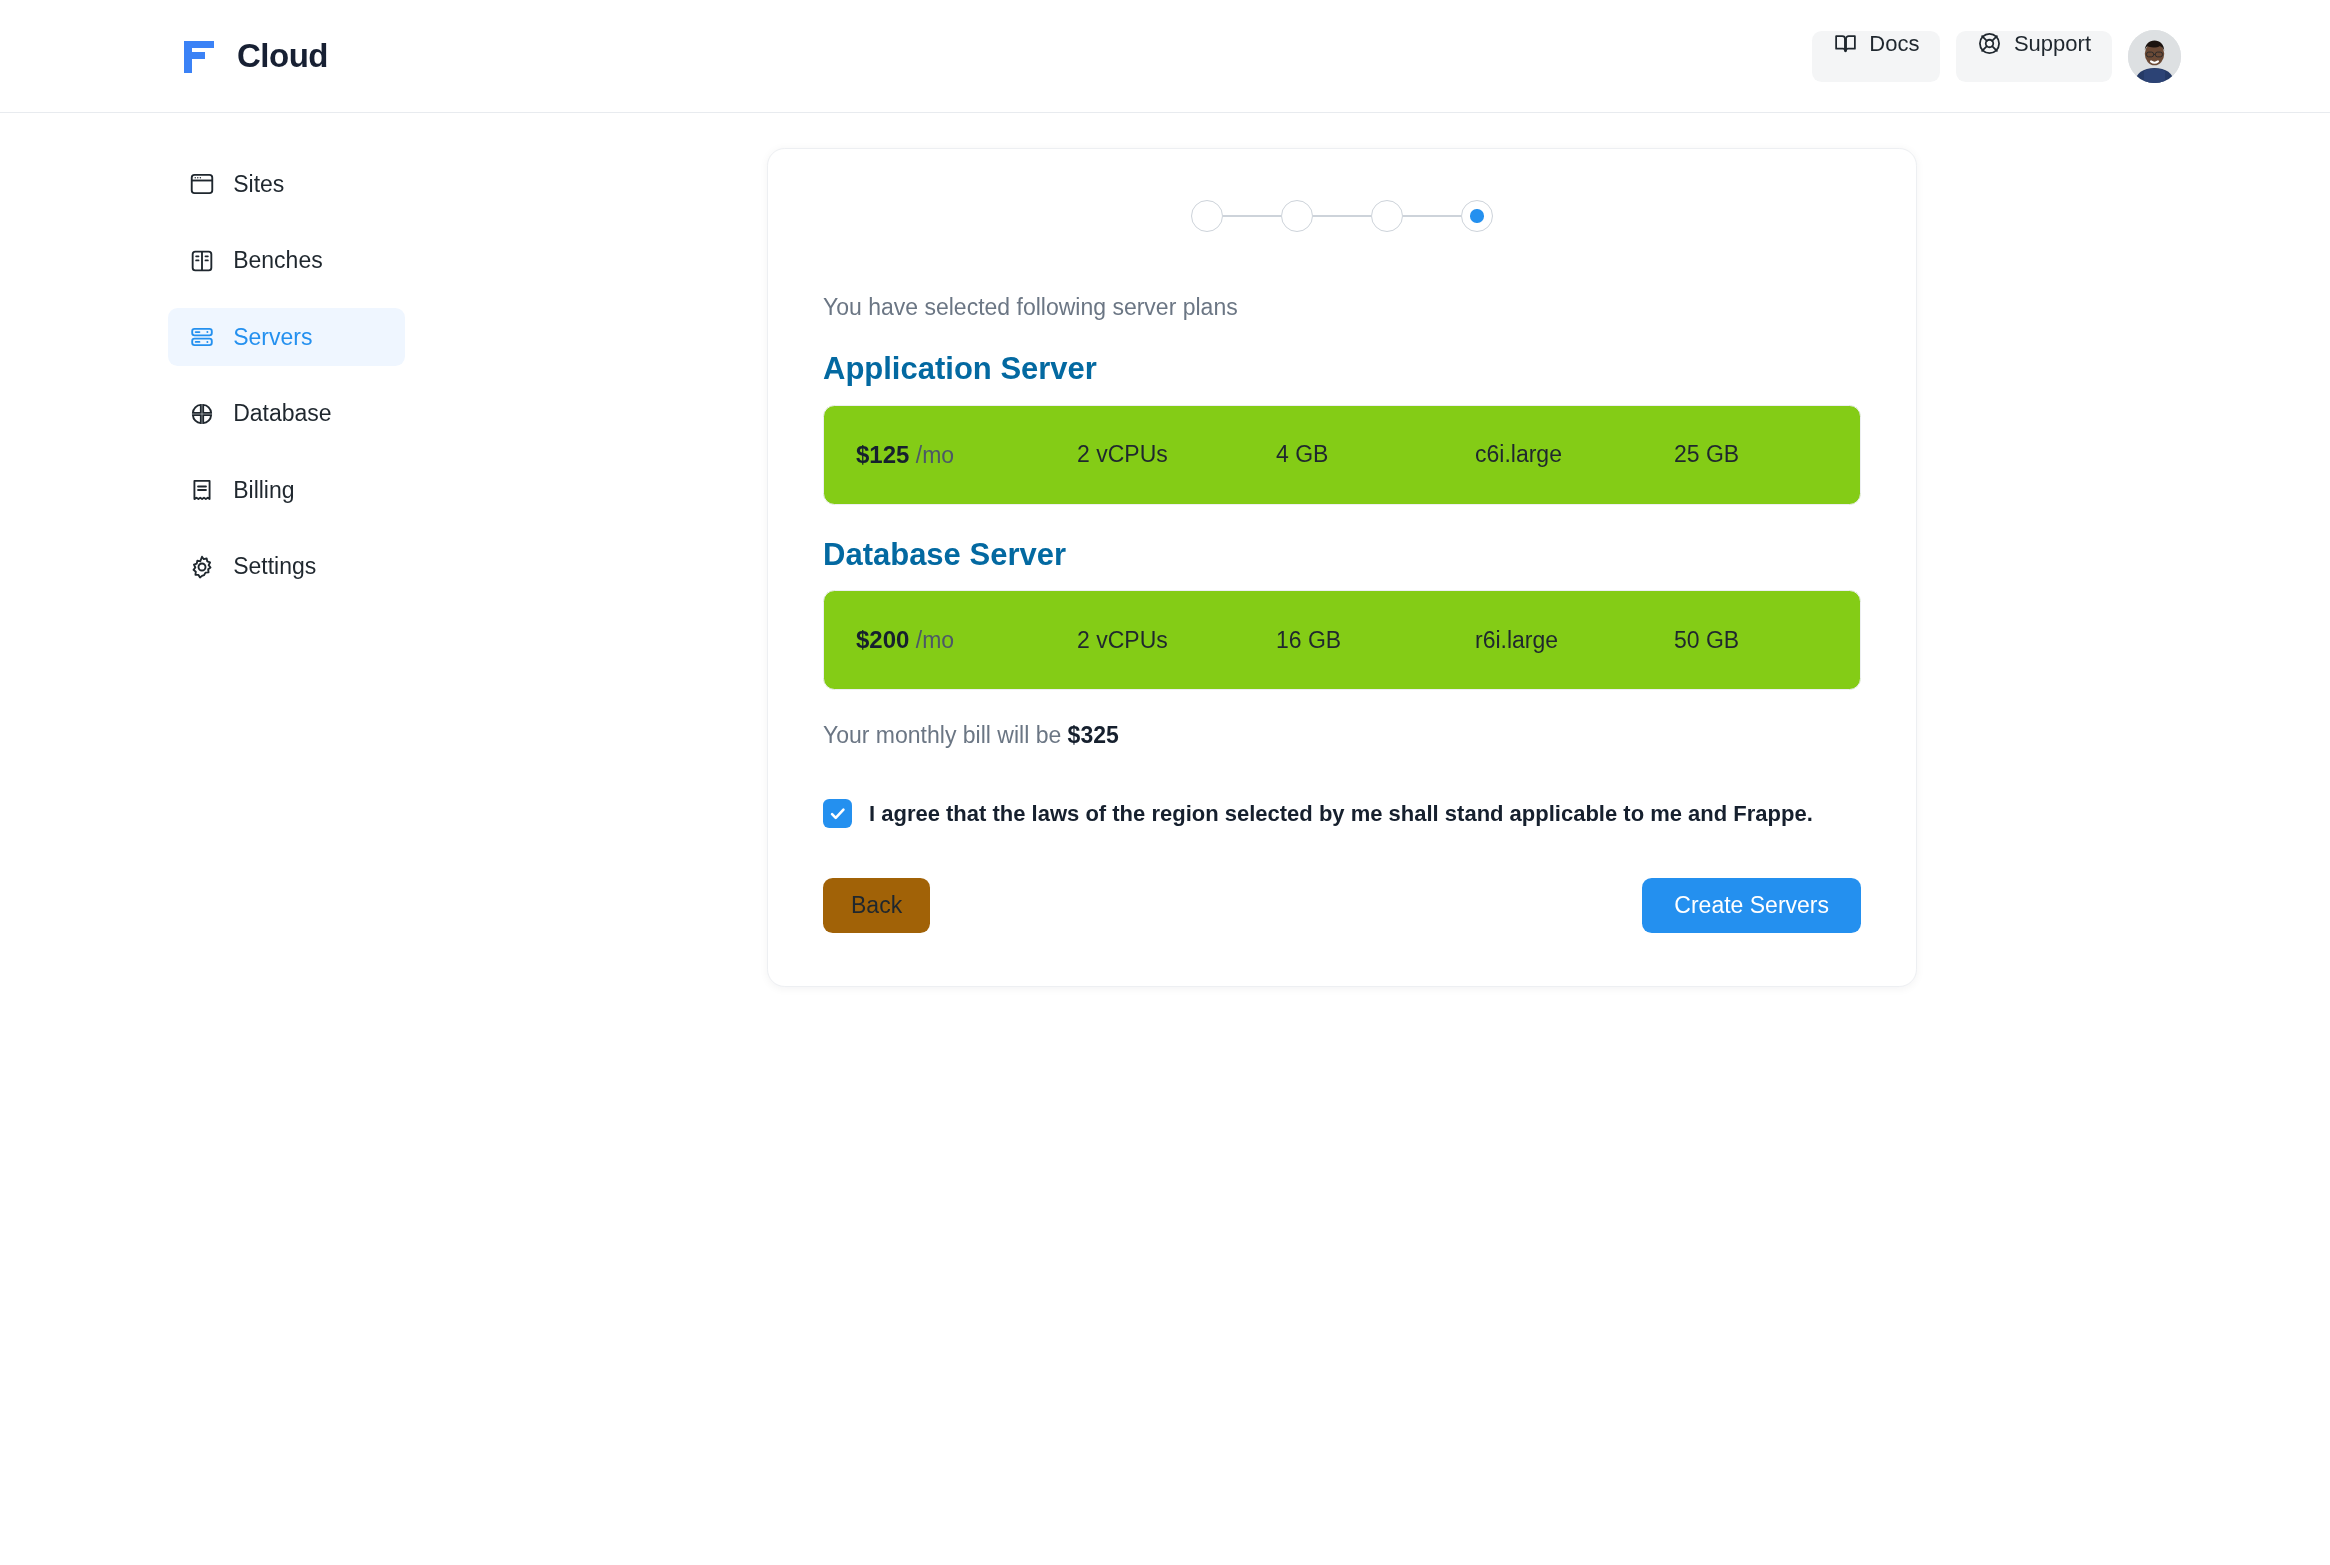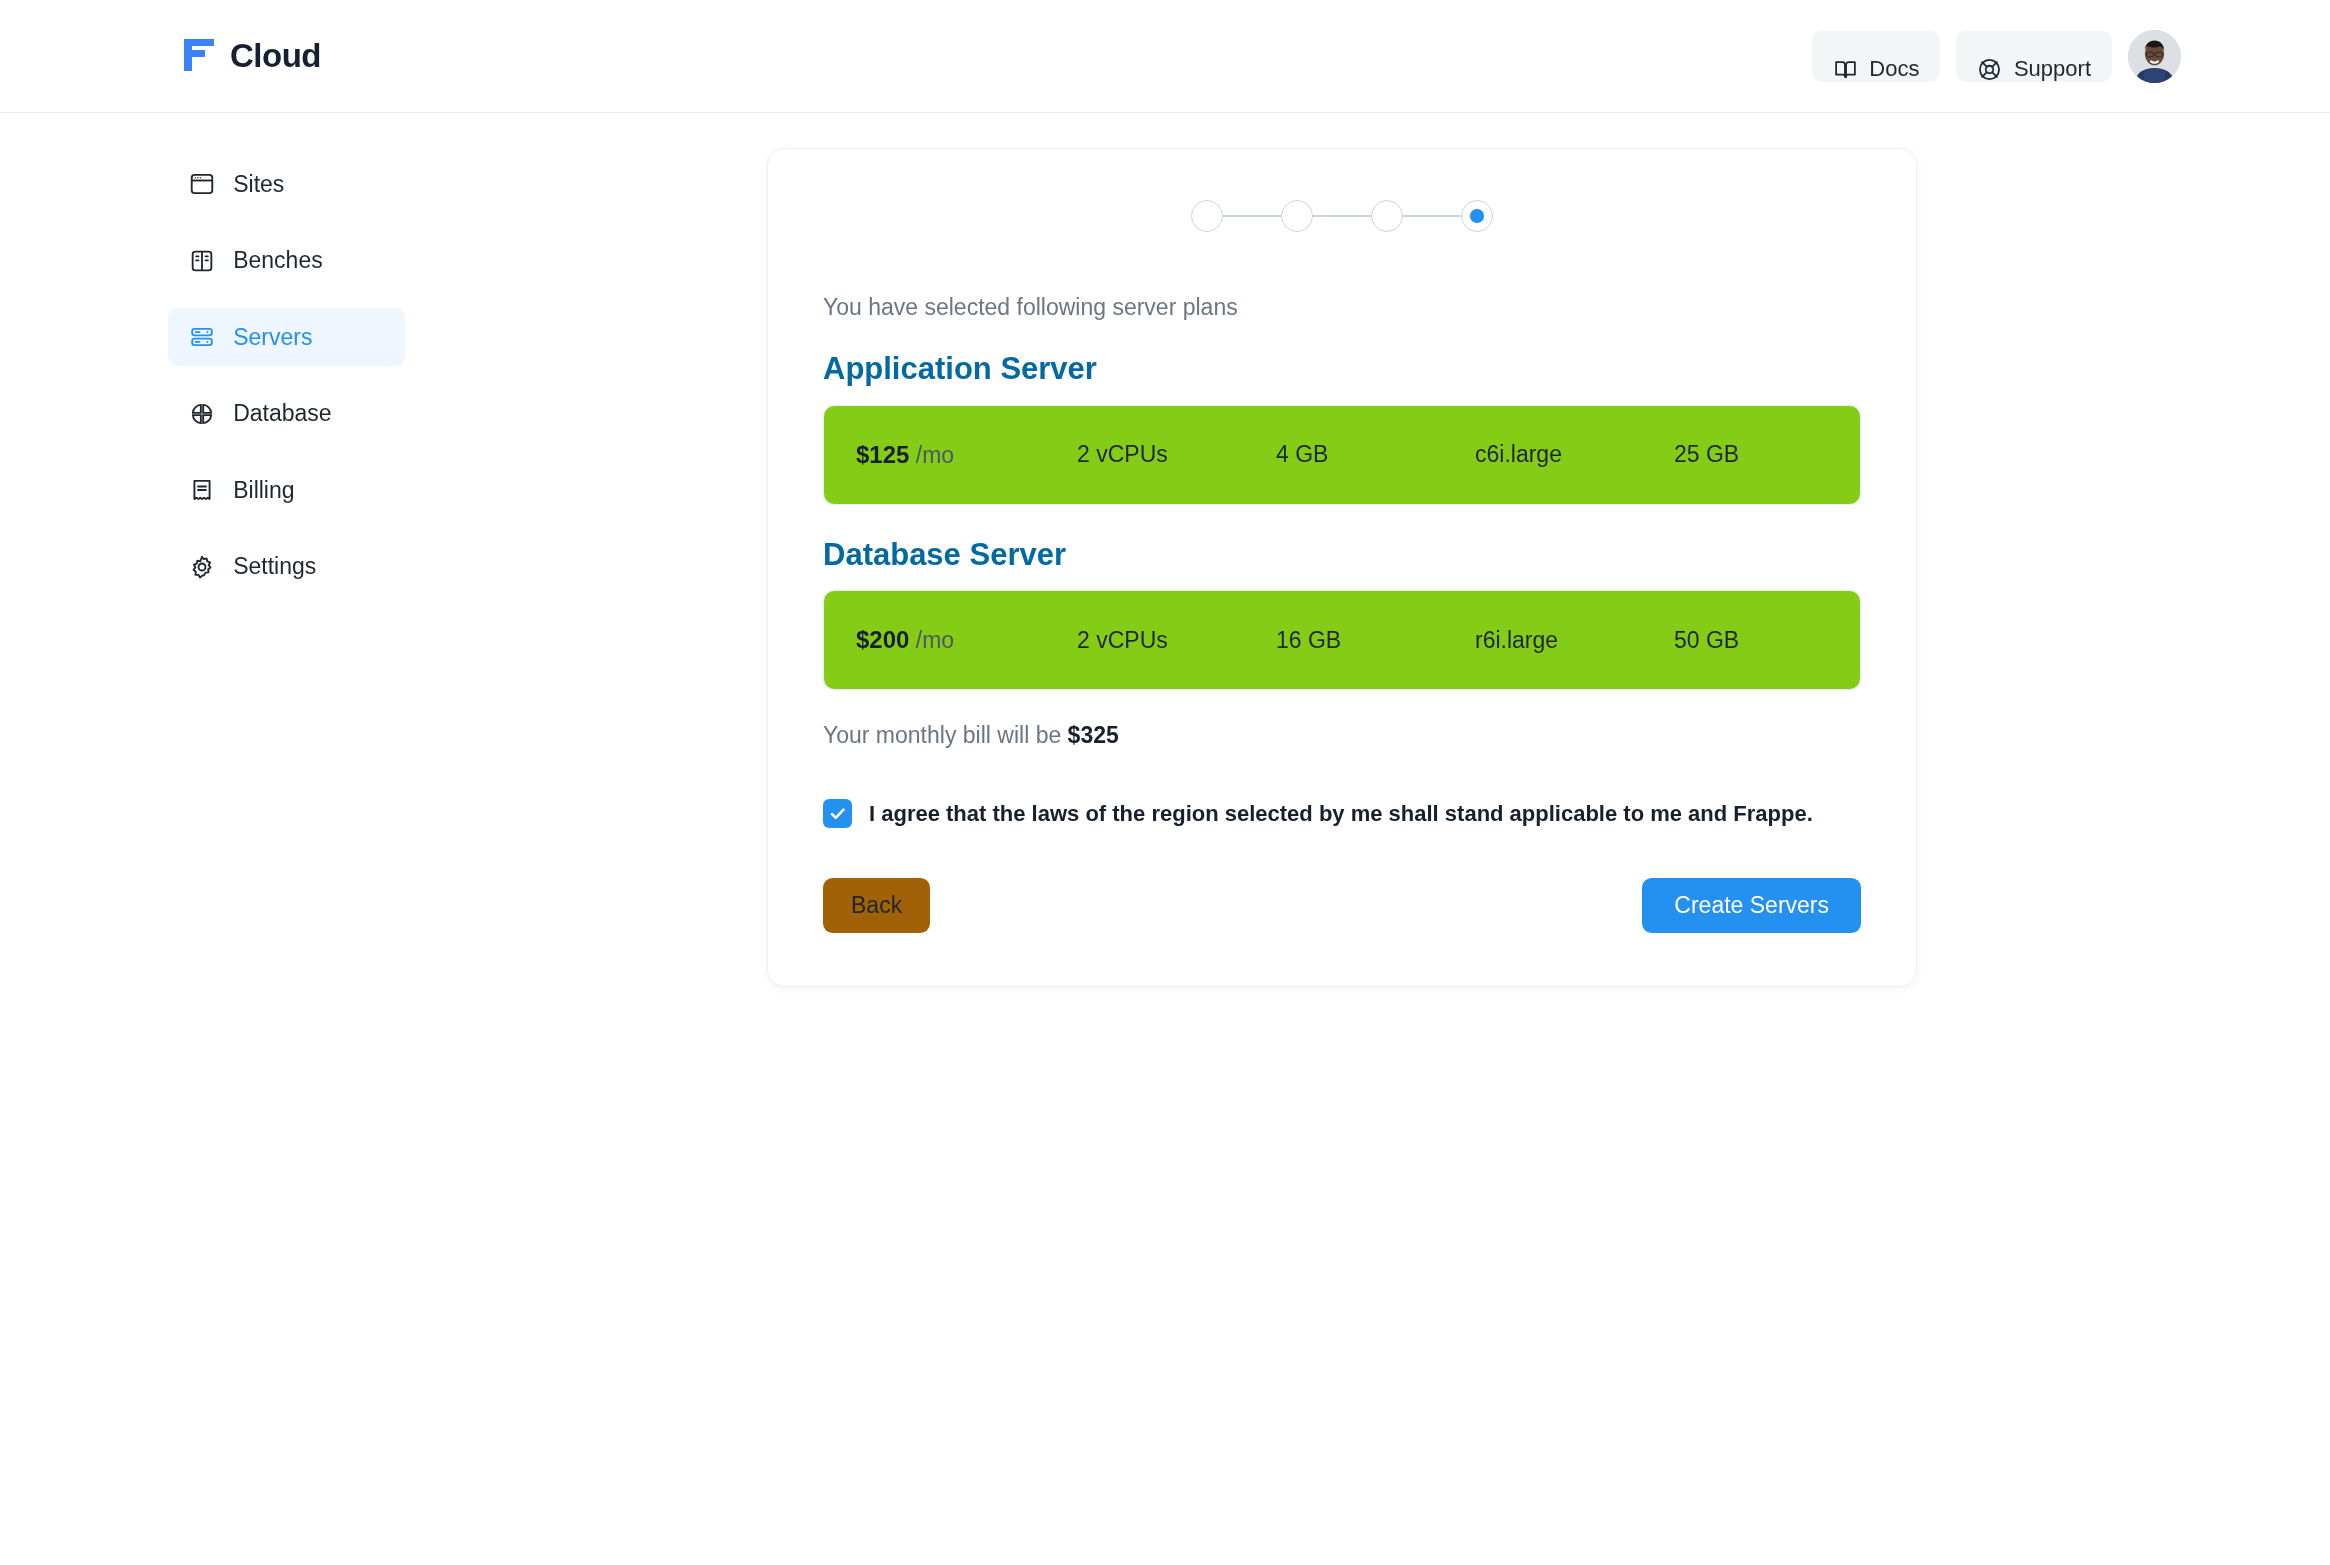--- a/index.html
+++ b/index.html
@@ -13,32 +13,32 @@
 
   
   .topbar {
     height: 113px;
     border-bottom: 1.8px solid #E8EBEF;
     display: flex;
     align-items: center;
     padding: 0 149px 0 184px;
     background: #ffffff;
   }
-  .brand { display: flex; align-items: flex-start; gap: 16px; }
+  .brand { display: flex; align-items: center; gap: 23px; }
   .brand-mark { width: 30px; height: 34px; position: relative; display: block; }
   .brand-mark i { position: absolute; background: #3B82F6; display: block; }
   .brand-mark .b1 { left: 0; top: 1.8px;  width: 30px; height: 7px; }
   .brand-mark .b2 { left: 0; top: 13.3px; width: 21px; height: 7px; }
   .brand-mark .b3 { left: 0; top: 1.8px;  width: 8px;  height: 32px; }
   .brand-text {
     font-size: 33px; font-weight: 700; color: #172033; letter-spacing: -0.5px;
   }
   .topbar-right { margin-left: auto; display: flex; align-items: center; gap: 16px; }
   .pill {
-    height: 51px; display: inline-flex; align-items: flex-end; gap: 11.5px;
+    height: 51px; display: inline-flex; align-items: flex-start; gap: 11.5px;
     background: #F4F5F6; border-radius: 9.7px; padding: 0 21px;
     font-size: 22px; color: #1F272E; cursor: pointer; border: none;
     font-family: "Liberation Sans", sans-serif;
   }
   .pill svg { display: block; }
   .avatar {
     width: 53px; height: 53px; border-radius: 50%; overflow: hidden;
     background: #DCDFE2; display: block; cursor: pointer; flex: none;
   }
   .avatar svg { display: block; }

